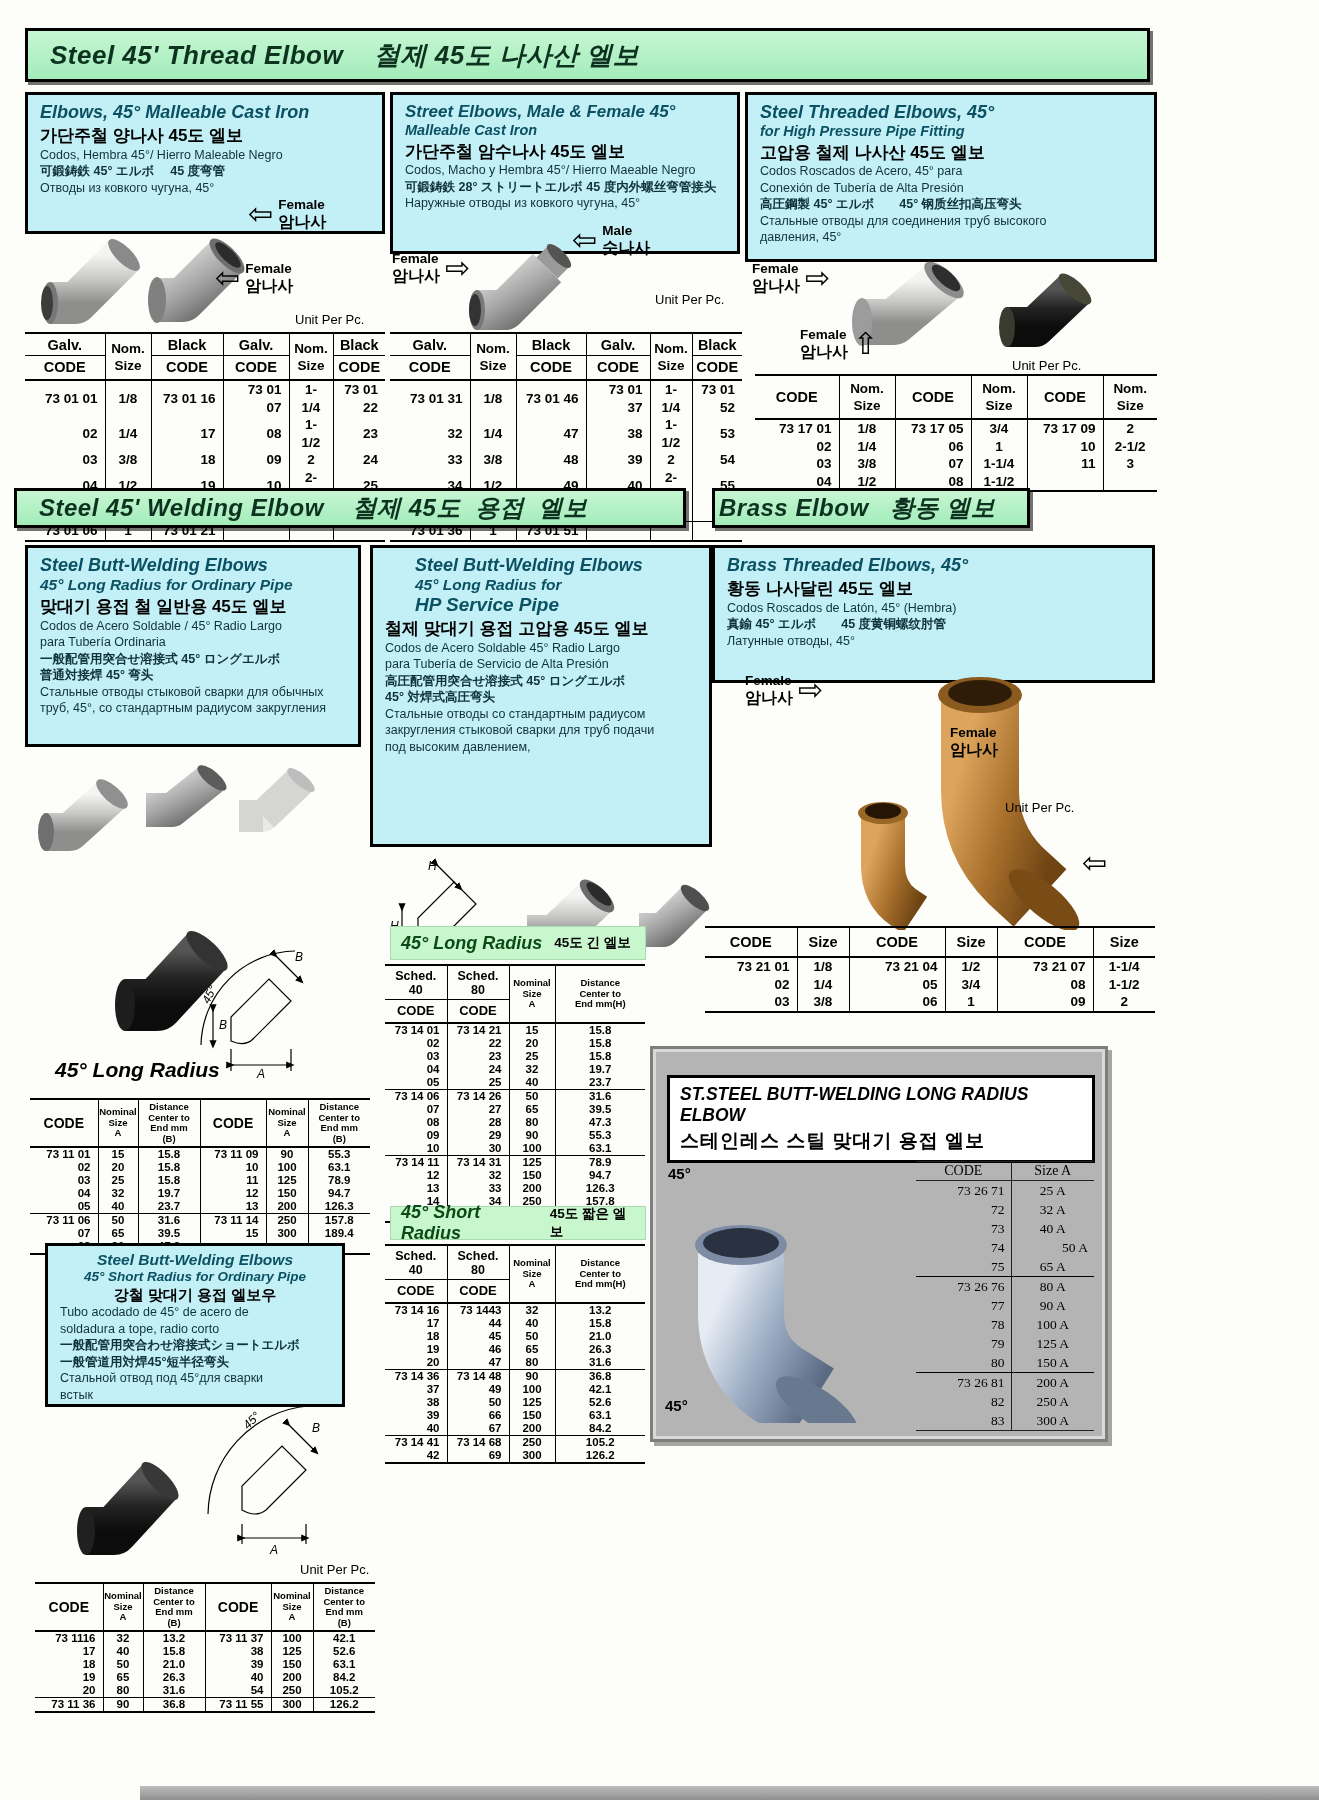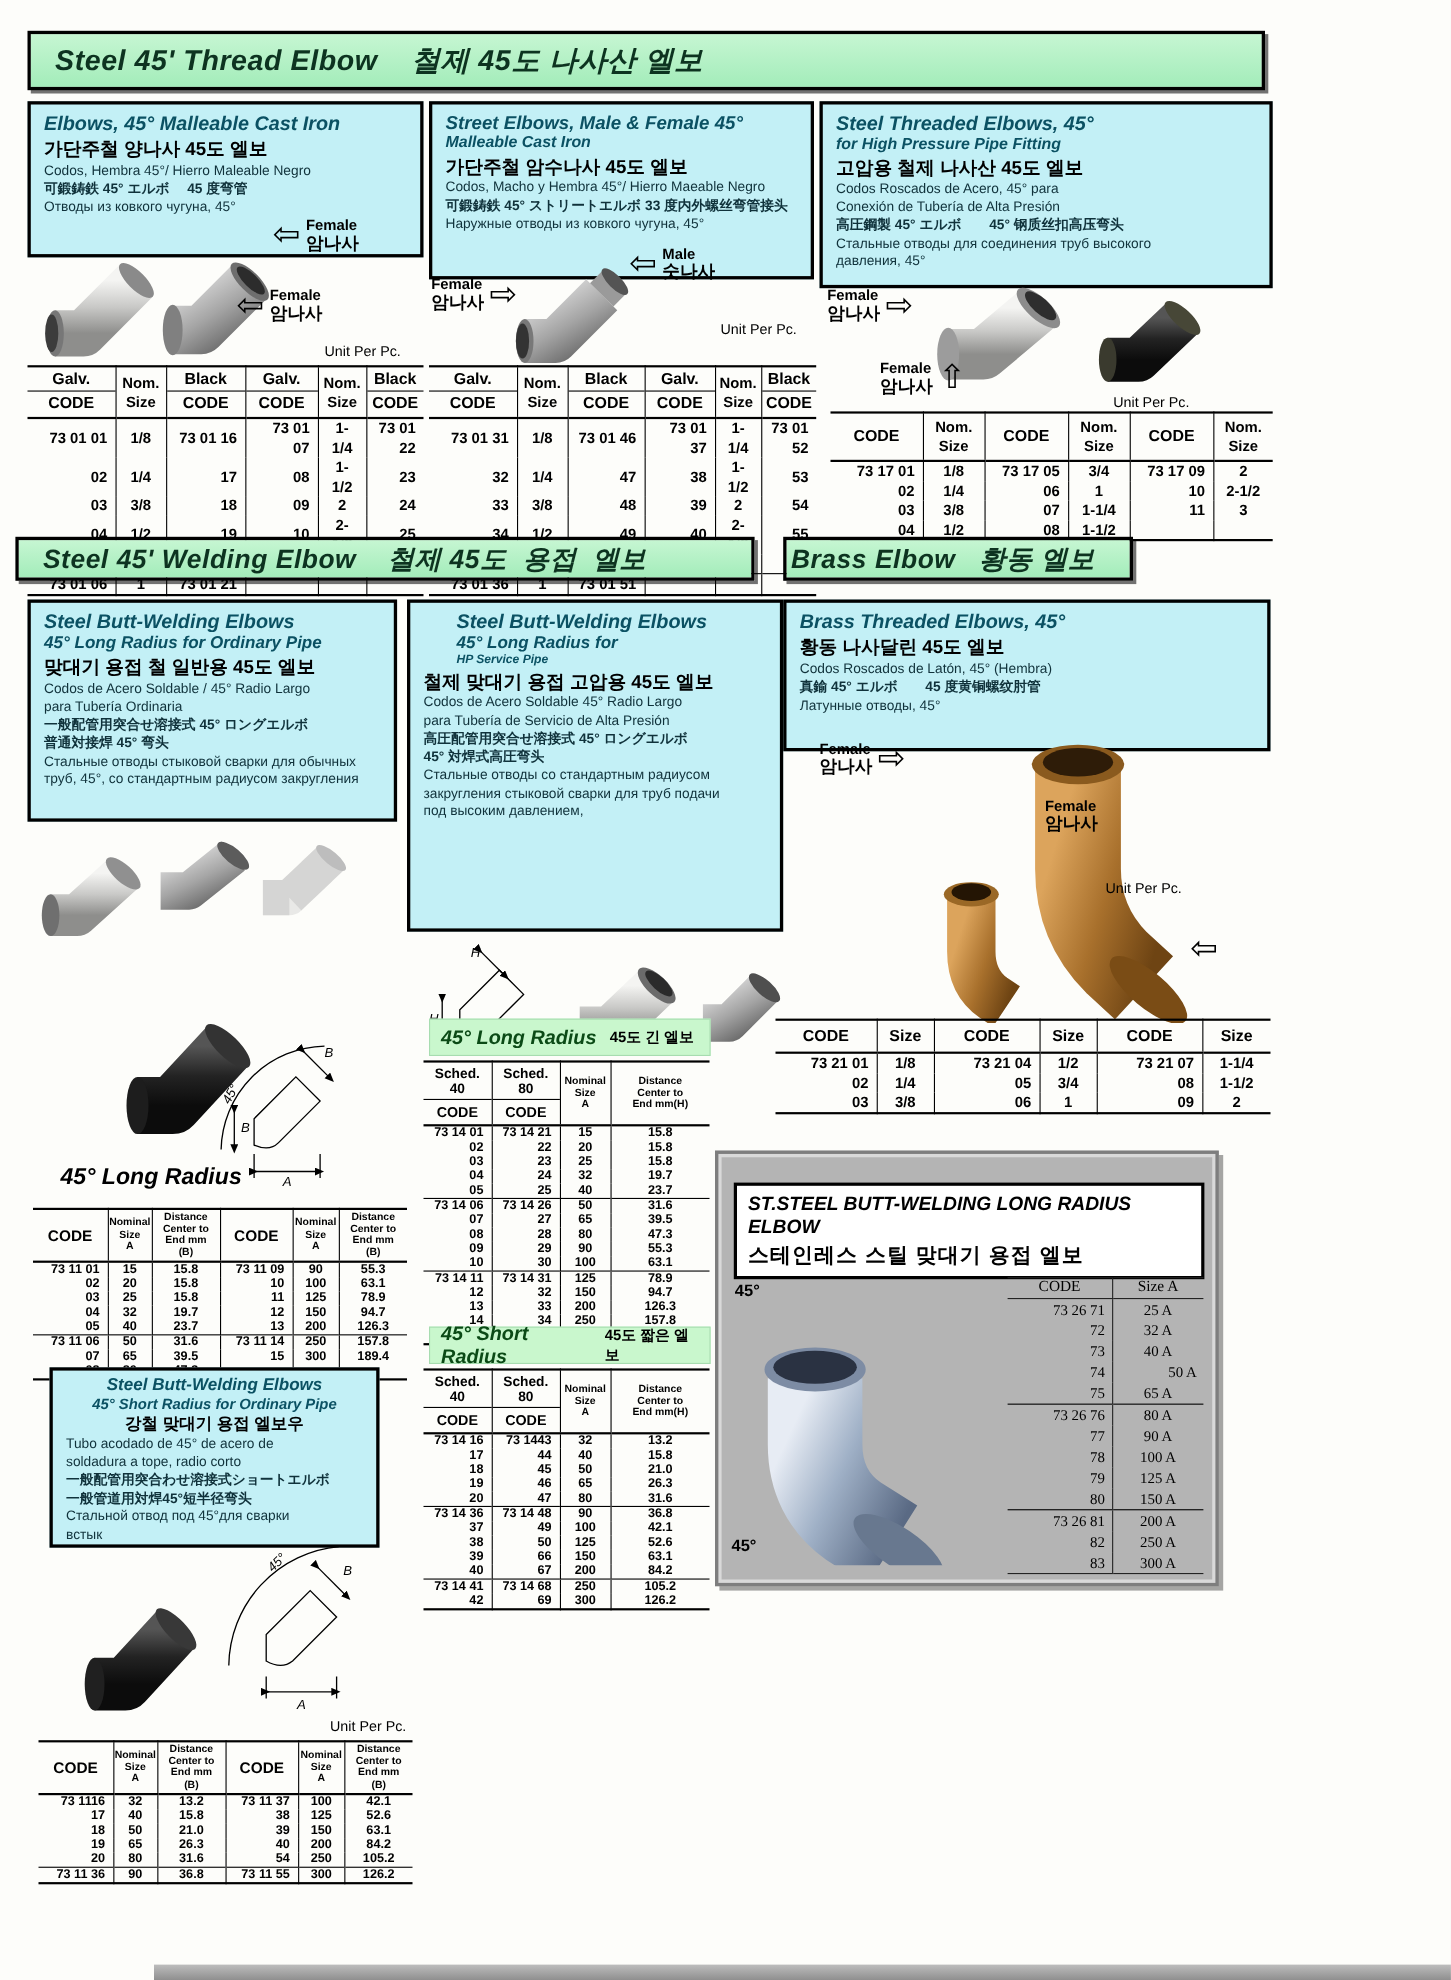--- a/index.html
+++ b/index.html
@@ -110,21 +110,21 @@
   <div class="p-line">Codos, Hembra 45°/  Hierro Maleable Negro</div>
   <div class="p-line p-ja">可鍛鋳鉄 45° エルボ　 45 度弯管</div>
   <div class="p-line">Отводы из ковкого чугуна, 45°</div>
 </div>
 
 <div class="panel abs" style="left:390px;top:92px;width:350px;height:162px">
   <div class="p-title" style="font-size:17px">Street Elbows, Male &amp; Female 45°</div>
   <div class="p-sub">Malleable Cast Iron</div>
   <div class="p-ko">가단주철 암수나사 45도 엘보</div>
   <div class="p-line">Codos, Macho y Hembra 45°/ Hierro Maeable Negro</div>
-  <div class="p-line p-ja">可鍛鋳鉄 45° ストリートエルボ 33 度内外螺丝弯管接头</div>
+  <div class="p-line p-ja">可鍛鋳鉄 28° ストリートエルボ 45 度内外螺丝弯管接头</div>
   <div class="p-line">Наружные отводы из ковкого чугуна, 45°</div>
 </div>
 
 <div class="panel abs" style="left:745px;top:92px;width:412px;height:170px">
   <div class="p-title">Steel Threaded Elbows, 45°</div>
   <div class="p-sub">for High Pressure Pipe Fitting</div>
   <div class="p-ko">고압용 철제 나사산 45도 엘보</div>
   <div class="p-line">Codos Roscados de Acero, 45° para</div>
   <div class="p-line">Conexión de Tubería de Alta Presión</div>
   <div class="p-line p-ja">高圧鋼製 45° エルボ　　45° 钢质丝扣高压弯头</div>
@@ -468,21 +468,21 @@
   <div class="p-line p-ja">一般配管用突合せ溶接式 45° ロングエルボ</div>
   <div class="p-line p-ja">普通対接焊 45° 弯头</div>
   <div class="p-line">Стальные отводы стыковой сварки для обычных</div>
   <div class="p-line">труб, 45°, со стандартным радиусом закругления</div>
 </div>
 
 <div class="panel abs" style="left:370px;top:545px;width:342px;height:302px">
   <div style="padding-left:30px">
     <div class="p-title">Steel Butt-Welding Elbows</div>
     <div class="p-sub" style="font-size:15.5px">45° Long Radius for</div>
-    <div class="p-sub" style="font-size:11px">HP Service Pipe</div>
+    <div class="p-sub" style="font-size:19px">HP Service Pipe</div>
   </div>
   <div class="p-ko">철제 맞대기 용접 고압용 45도 엘보</div>
   <div class="p-line">Codos de Acero Soldable 45° Radio Largo</div>
   <div class="p-line">para Tubería de Servicio de Alta Presión</div>
   <div class="p-line p-ja">高圧配管用突合せ溶接式 45° ロングエルボ</div>
   <div class="p-line p-ja">45° 対焊式高圧弯头</div>
   <div class="p-line">Стальные отводы со стандартным радиусом</div>
   <div class="p-line">закругления стыковой сварки для труб подачи</div>
   <div class="p-line">под высоким давлением,</div>
 </div>

